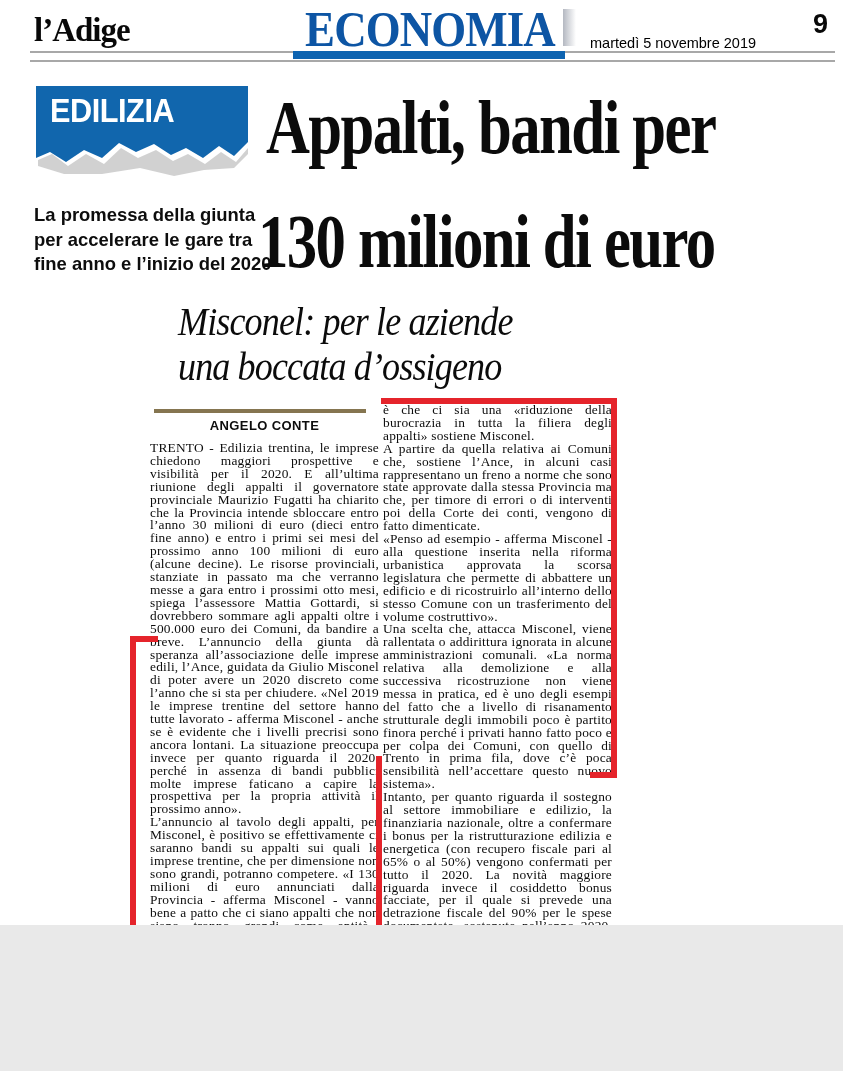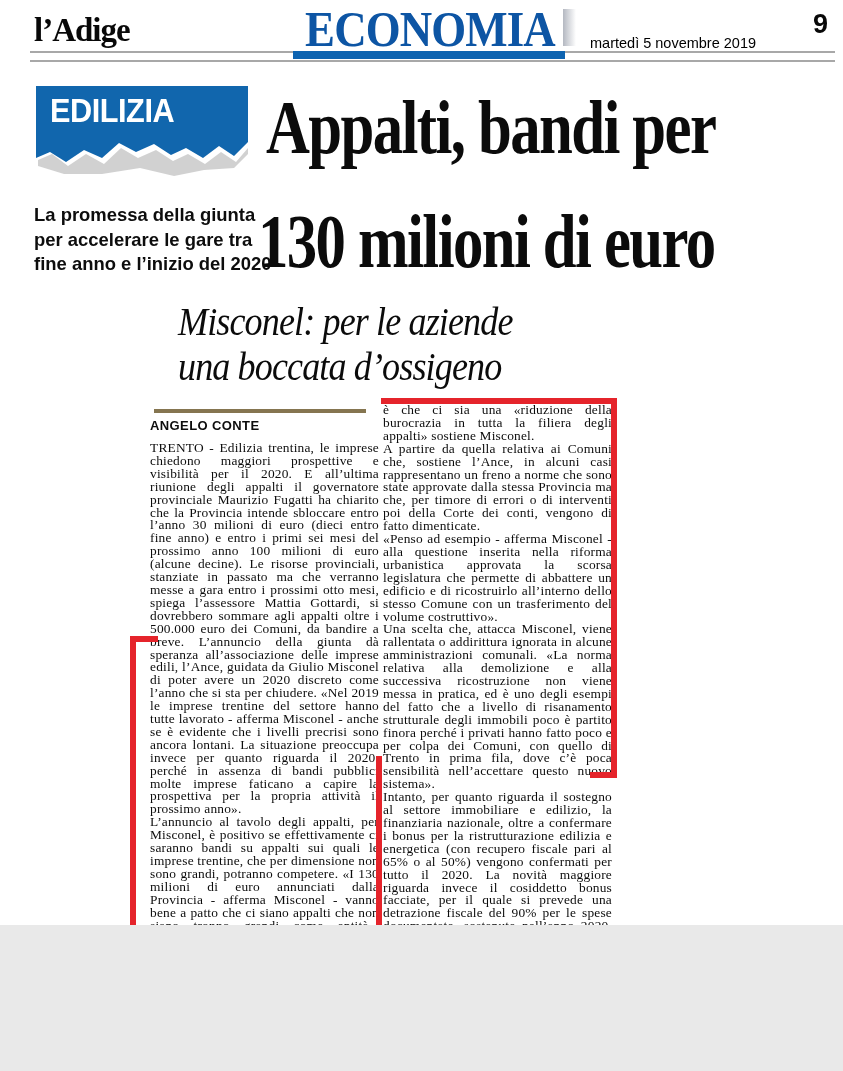--- a/index.html
+++ b/index.html
@@ -46,21 +46,21 @@
   .headline-2{left:258px;top:198px;}
   .subhead{
     font:italic 400 41px "Liberation Serif",serif;letter-spacing:-1px;color:#0b0b0b;
     transform:scaleX(.88);transform-origin:0 0;white-space:nowrap;
   }
   .subhead-1{left:178px;top:297px;}
   .subhead-2{left:178px;top:342px;}
 
   
   .byline-rule{left:154px;top:409px;width:212px;height:4px;background:#857550;}
-  .byline{left:150px;top:418px;width:229px;
+  .byline{left:150px;top:418px;width:229px;text-align:center;
     font:700 13px "Liberation Sans",sans-serif;letter-spacing:.4px;color:#0d0d0d;}
 
   
   .col{
     width:229px;text-align:justify;
     font:400 13.4px/12.9px "Liberation Serif",serif;letter-spacing:.2px;color:#0c0c0c;
     overflow:hidden;
   }
   .col p{margin:0;padding:0;}
   .col-1{left:150px;top:442px;height:624px;}

